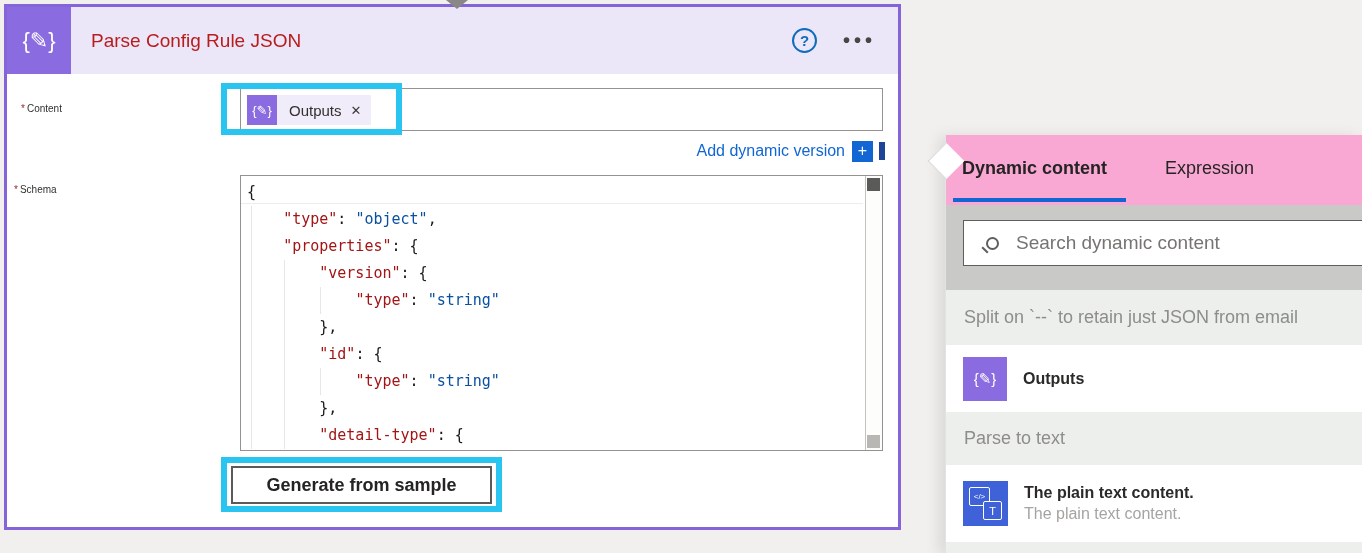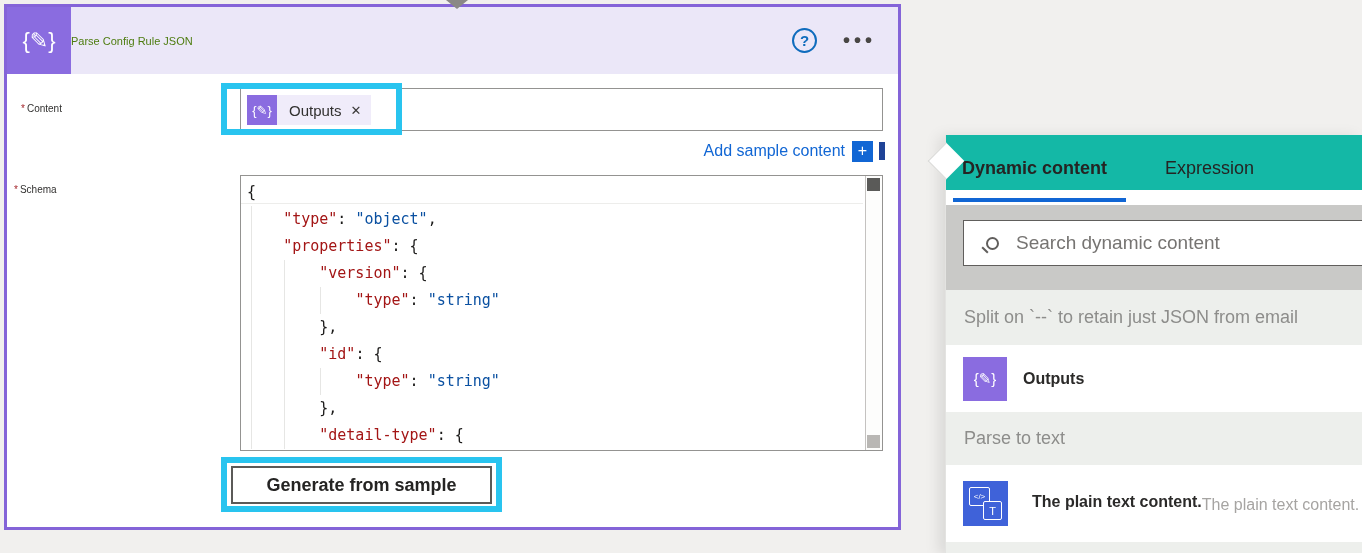--- a/index.html
+++ b/index.html
@@ -8,21 +8,21 @@
   #app { position:absolute; inset:0; width:1362px; height:553px; }
 
   
   .card { position:absolute; left:4px; top:4px; width:897px; height:526px;
           background:#fff; border:3px solid #8464d8; }
   .connector-arrow { position:absolute; left:446px; top:0; width:0; height:0; z-index:5;
           border-left:11px solid transparent; border-right:11px solid transparent; border-top:9px solid #8a8886; }
   .card-header { position:absolute; left:0; top:0; width:100%; height:67px; background:#ebe7f8; display:flex; align-items:center; }
   .hdr-icon { width:64px; height:67px; background:#8a6ce0; color:#fff; display:flex; align-items:center; justify-content:center;
           font-size:22px; flex:0 0 64px; }
-  .hdr-title { font-size:11px; color:#4d7c0f; flex:1 1 auto; }
+  .hdr-title { margin-left:20px; font-size:19px; color:#b91c1c; flex:1 1 auto; }
   .hdr-help { width:25px; height:25px; border:2px solid #0f6cbd; border-radius:50%; color:#0f6cbd; font-size:15px; font-weight:bold;
           display:flex; align-items:center; justify-content:center; margin-right:26px; }
   .hdr-more { font-size:20px; color:#484644; letter-spacing:4px; margin-right:22px; font-weight:bold; }
 
   .field-label { position:absolute; font-size:10px; color:#323130; }
   .req { color:#a4262c; margin-right:2px; }
 
   
   .content-input { position:absolute; left:240px; top:88px; width:643px; height:43px; border:1px solid #949391; background:#fff; }
   .token-chip { position:absolute; left:247px; top:95px; height:30px; display:flex; align-items:stretch; z-index:2; }
@@ -52,21 +52,21 @@
 
   .gen-btn { position:absolute; left:231px; top:466px; width:261px; height:38px; background:#fff; border:2px solid #5b5a58;
           font-size:18px; font-weight:bold; color:#252423; display:flex; align-items:center; justify-content:center; cursor:pointer;
           font-family:"Liberation Sans", sans-serif; }
 
   
   .panel { position:absolute; left:945px; top:135px; width:417px; height:418px; background:#fff;
           box-shadow:-6px 2px 14px rgba(0,0,0,0.10); border-left:1px solid #e3e3e1; }
   .beak { position:absolute; left:-13px; top:13px; width:26px; height:26px; background:#fff; transform:rotate(45deg);
           border-left:1px solid #d8d8d6; border-bottom:1px solid #d8d8d6; z-index:4; }
-  .tabs { position:absolute; left:0; top:0; width:100%; height:55px; background:#14b8a6; }
+  .tabs { position:absolute; left:0; top:0; width:100%; height:84px; background:#f9a8d4; }
   .tab { position:absolute; top:23px; font-size:18px; color:#252423; cursor:pointer; }
   .tab-active { left:16px; font-weight:bold; }
   .tab-underline { position:absolute; left:7px; top:63px; width:173px; height:4px; background:#1166d4; }
   .tab-plain { left:219px; }
 
   .search-zone { position:absolute; left:0; top:70px; width:100%; height:85px; background:#c9c9c7; }
   .search-box { position:absolute; left:17px; top:15px; width:420px; height:46px; background:#fff; border:1px solid #605e5c;
           display:flex; align-items:center; }
   .search-icon { position:relative; width:13px; height:13px; border:2px solid #605e5c; border-radius:50%; margin-left:22px; flex:0 0 13px; }
   .search-icon::after { content:""; position:absolute; left:-7px; top:10px; width:8px; height:2px; background:#605e5c; transform:rotate(45deg); }
@@ -74,21 +74,21 @@
 
   .section-hdr { position:absolute; left:0; width:100%; background:#edefec; color:#8d8d8b; font-size:18px; display:flex; align-items:center; padding-left:18px; }
   .sec1 { top:155px; height:55px; }
   .sec2 { top:277px; height:53px; }
   .row { position:absolute; left:0; width:100%; background:#fff; display:flex; align-items:center; cursor:pointer; }
   .row1 { top:210px; height:67px; }
   .row2 { top:330px; height:77px; }
   .row-icon-purple { width:44px; height:44px; background:#8a6ce0; color:#fff; font-size:15px; display:flex; align-items:center; justify-content:center; margin-left:17px; flex:0 0 44px; }
   .row-title { font-size:16px; font-weight:bold; color:#2b2a29; }
   .row1 .row-title { margin-left:16px; }
-  .row-texts { margin-left:24px; display:flex; flex-direction:row; }
+  .row-texts { margin-left:16px; display:flex; flex-direction:column; }
   .row-sub { font-size:16px; color:#a6a4a2; margin-top:3px; }
   .icon-h2t { position:relative; width:45px; height:45px; background:#3f62d9; margin-left:17px; flex:0 0 45px; }
   .h2t-code { position:absolute; left:6px; top:6px; width:21px; height:19px; border:1.5px solid #fff; border-radius:2px;
           color:#fff; font-size:8px; display:flex; align-items:center; justify-content:center; background:#3f62d9; }
   .h2t-text { position:absolute; right:6px; bottom:6px; width:19px; height:19px; border:1.5px solid #fff; border-radius:2px;
           color:#fff; font-size:11px; display:flex; align-items:center; justify-content:center; background:#3f62d9; }
   .bottom-strip { position:absolute; left:0; top:407px; width:100%; height:11px; background:#edefec; }
 </style>
 </head>
 <body>
@@ -115,21 +115,21 @@
   <div class="token-chip">
     <div class="token-icon">{✎}</div>
     <div class="token-label">
       <span>Outputs</span>
       <span class="token-close">✕</span>
     </div>
   </div>
   <div class="hl hl-token"></div>
 
   <div class="add-dyn-row">
-    <span class="add-dyn-link">Add sample content</span>
+    <span class="add-dyn-link">Add dynamic version</span>
     <span class="plus-btn">+</span>
     <span class="dark-bar"></span>
   </div>
 
   <div class="field-label" style="left:14px; top:184px;">
     <span class="req">*</span><span>Schema</span>
   </div>
 
   <div class="schema-editor">
     <div class="hline"></div>

